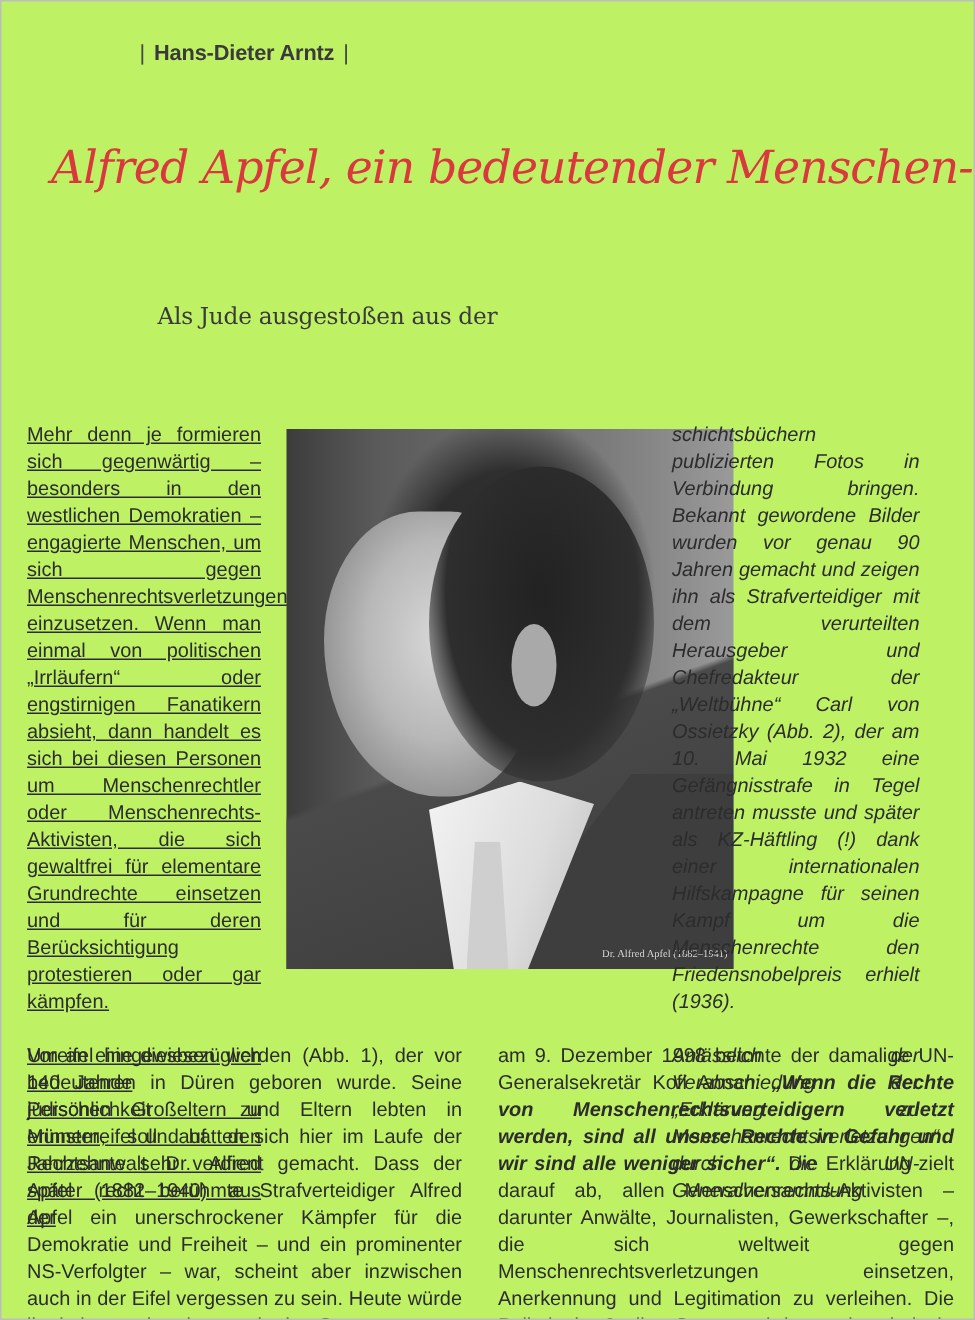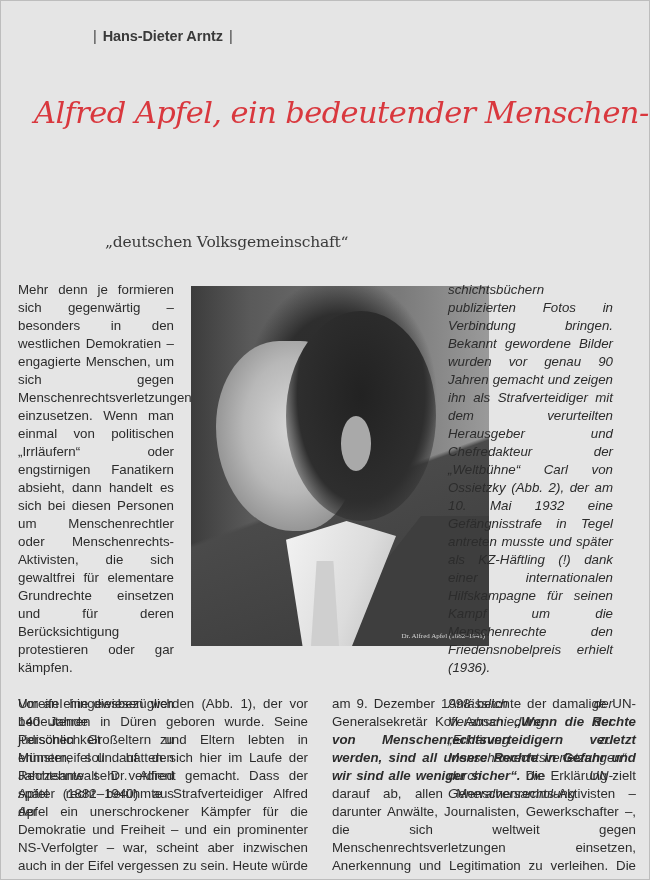--- a/index.html
+++ b/index.html
@@ -6,21 +6,21 @@
   body {
     width: 650px; height: 880px; overflow: hidden;
     background: #ffffff;
     font-family: "DejaVu Sans", sans-serif;
     color: #2a2a2a;
   }
   .page {
     position: relative;
     width: 648px; height: 878px;
     border: 1px solid #bdbdbd;
-    background: #e5e5e5;
+    background: #bef264;
     overflow: hidden;
   }
   .author {
     position: absolute; left: 86px; top: 27px;
     font-family: "Liberation Sans", sans-serif;
     font-weight: bold; font-size: 14.5px; color: #3a3a3a;
     letter-spacing: -0.1px;
   }
   .author .bar { font-weight: normal; margin: 0 6px; color: #444; }
   .title {
@@ -33,21 +33,21 @@
     position: absolute; left: 104px; top: 195px;
     font-family: "DejaVu Serif", serif; font-size: 15.5px; line-height: 31px;
     color: #3a3a3a; letter-spacing: -0.2px;
   }
   .body-text {
     font-family: "Liberation Sans", sans-serif;
     font-size: 13.3px; line-height: 18px; color: #2c2c2c;
     text-align: justify; margin: 0;
   }
   .col-left { position: absolute; left: 17px; top: 280px; width: 156px; }
-  .col-left p { margin: 0 0 18px 0; }
+  .col-left p { margin: 0 0 18px 0; text-decoration: underline; }
   .col-left .p2 { margin: 0; }
   .col-right { position: absolute; left: 447px; top: 280px; width: 165px; font-style: italic; }
   .col-right p { margin: 0 0 18px 0; }
   .col-right .p2 { margin: 0; }
   .wide-left { position: absolute; left: 17px; top: 694px; width: 290px; }
   .wide-right { position: absolute; left: 331px; top: 694px; width: 304px; }
   .wide-left p, .wide-right p { margin: 0; }
   .quote { font-style: italic; font-weight: bold; }
   .photo {
     position: absolute; left: 190px; top: 285px; width: 298px; height: 360px;
@@ -103,22 +103,21 @@
 
   <div class="author">
     <span class="bar">|</span><span>Hans-Dieter Arntz</span><span class="bar">|</span>
   </div>
 
   <h1 class="title">
     <span>Alfred Apfel, ein bedeutender Menschen-</span><br>
   </h1>
 
   <div class="subtitle">
-    <br>
-    <span>„deutschen Volksgemeinschaft“</span>
+    <span>Als Jude ausgestoßen aus der</span><br>
   </div>
 
   <div class="col-left body-text">
     <p>Mehr denn je formieren sich gegenwärtig – besonders in den westlichen Demokratien – engagierte Menschen, um sich gegen Menschenrechtsverletzungen einzusetzen. Wenn man einmal von politischen „Irrläufern“ oder engstirnigen Fanatikern absieht, dann handelt es sich bei diesen Personen um Menschenrechtler oder Menschenrechts-Aktivisten, die sich gewaltfrei für elementare Grundrechte einsetzen und für deren Berücksichtigung protestieren oder gar kämpfen.</p>
     <p class="p2">Um an eine diesbezüglich bedeutende Persönlichkeit zu erinnern, soll auf den Rechtsanwalt Dr. Alfred Apfel (1882–1940) aus der</p>
   </div>
 
   <div class="photo">
     <div class="face"></div>
     <div class="hair"></div>

